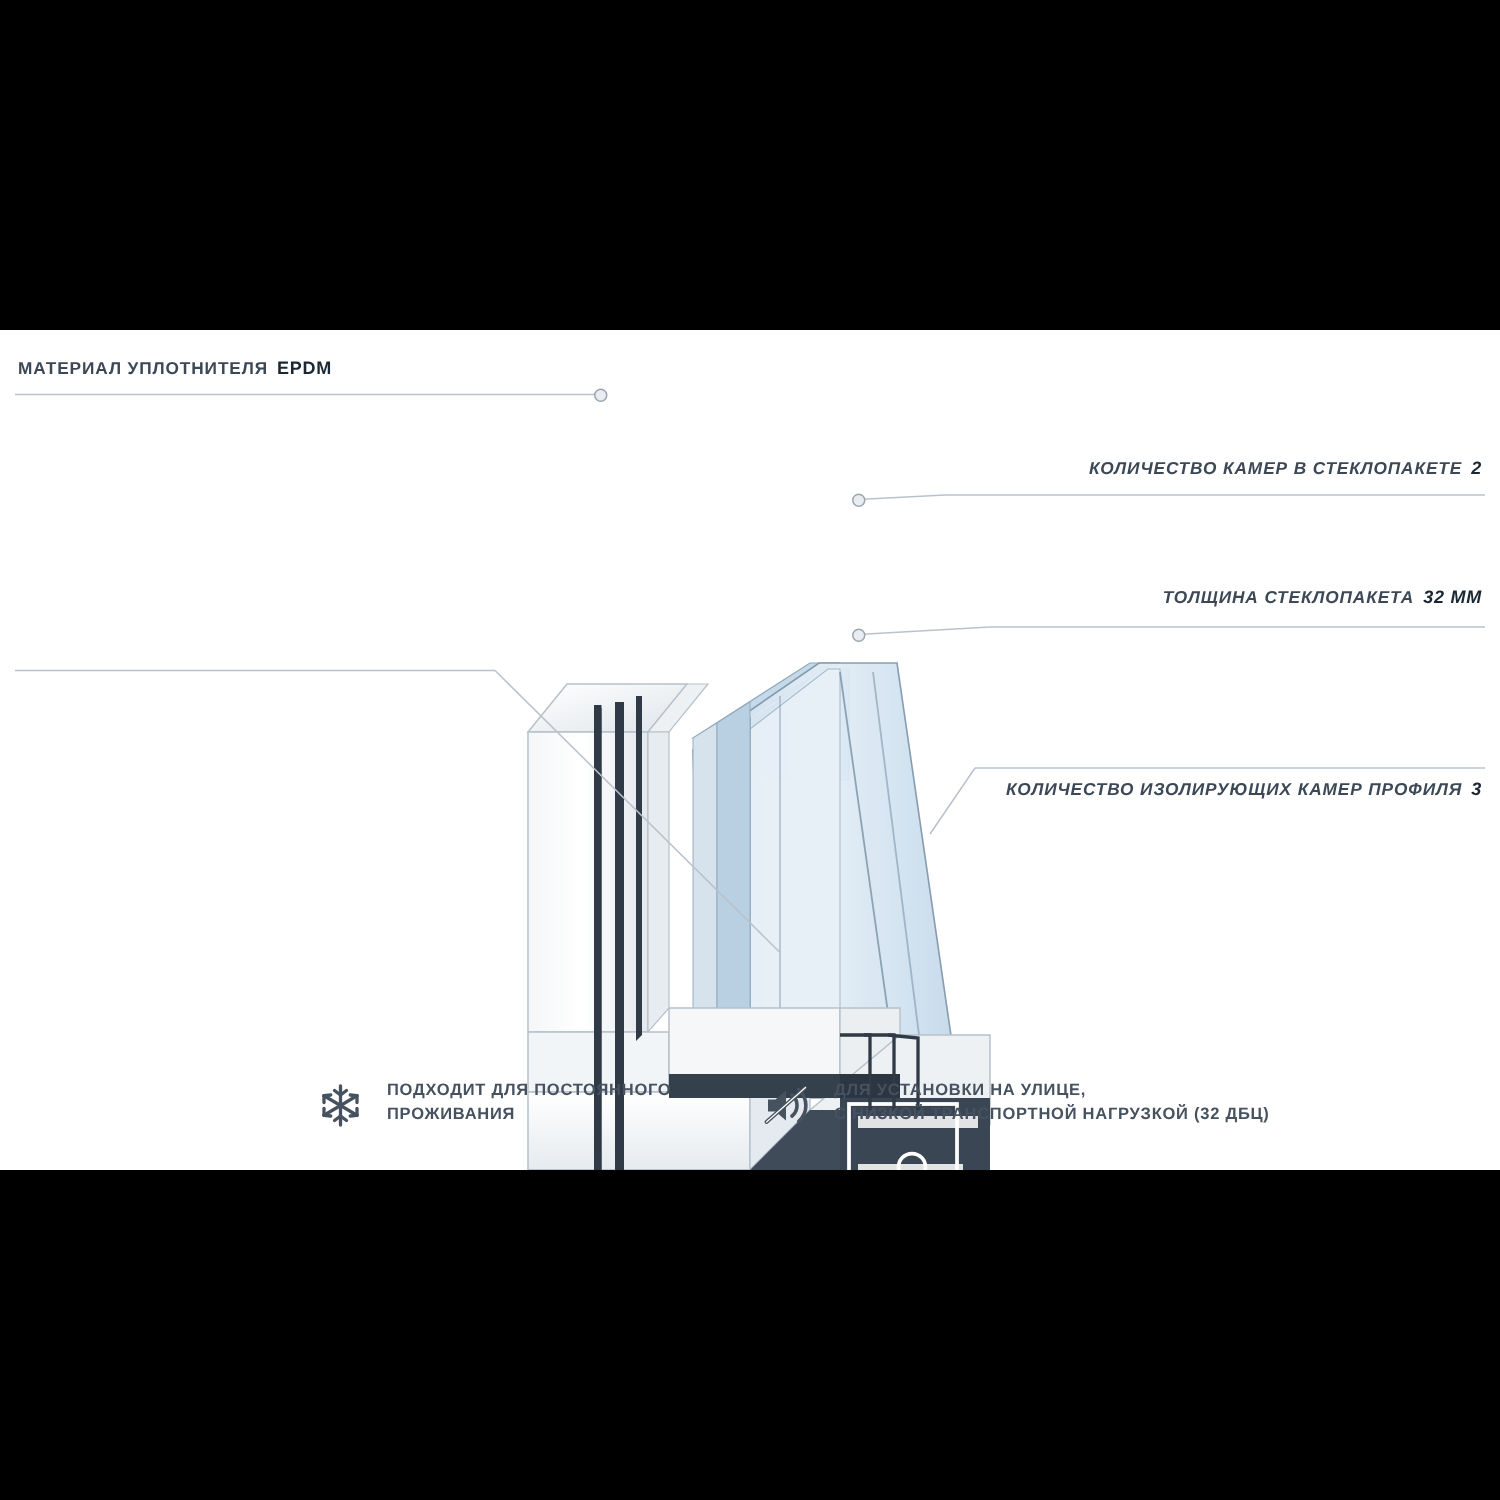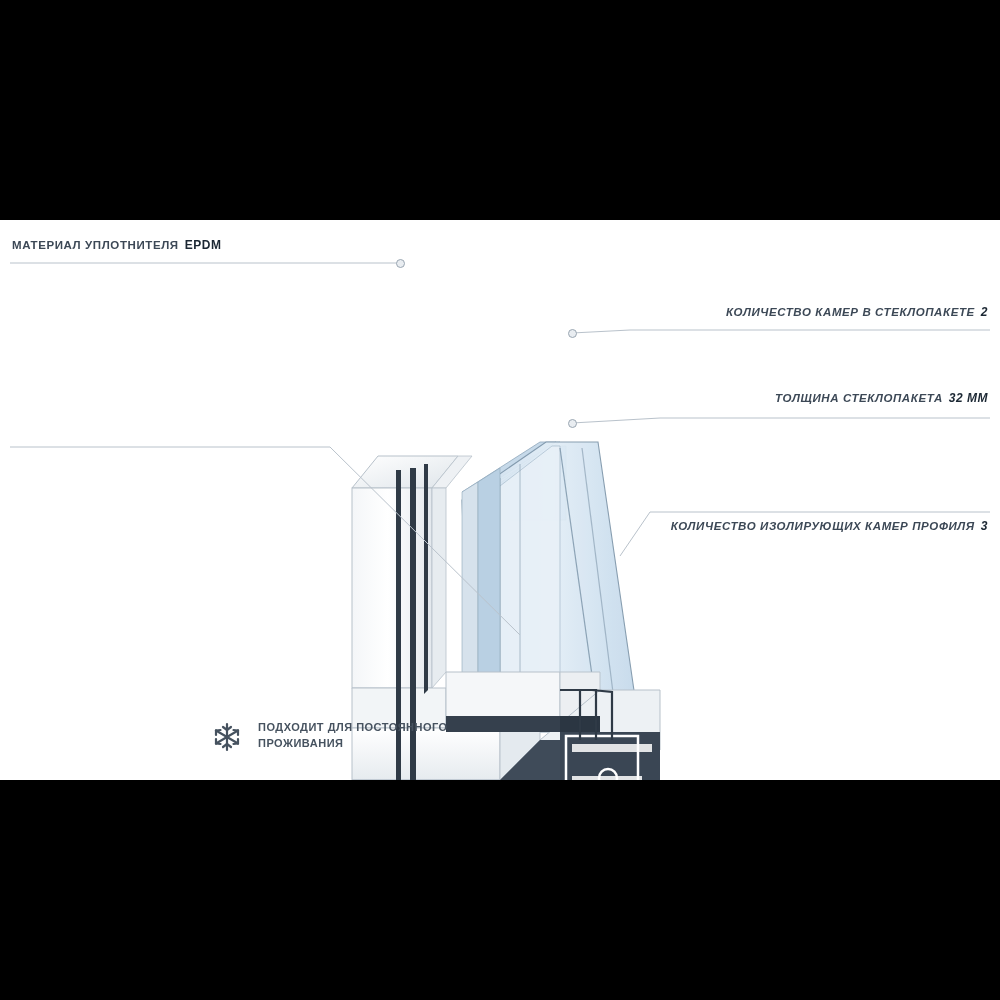--- a/index.html
+++ b/index.html
@@ -244,15 +244,30 @@
           <line x1="5" y1="22.5" x2="5" y2="18"></line>
             <line x1="5" y1="22.5" x2="9.5" y2="23"></line>
         </svg>
       </span>
       <span class="ftext">
         <span>ПОДХОДИТ ДЛЯ ПОСТОЯННОГО</span><br>
         <span>ПРОЖИВАНИЯ</span>
       </span>
     </div>
 
+    <div class="feature" style="left:508px;top:500px;">
+      <span class="ficon">
+        <svg width="34" height="30" viewBox="0 0 34 30" fill="none">
+          <path d="M4 11 h5 l7 -6 v20 l-7 -6 H4 z" fill="#46525f"></path>
+          <path d="M20 8 a9 9 0 0 1 0 14" stroke="#46525f" stroke-width="2.4" fill="none" stroke-linecap="round"></path>
+          <path d="M24.5 4.5 a14 14 0 0 1 0 21" stroke="#46525f" stroke-width="2.4" fill="none" stroke-linecap="round"></path>
+          <line x1="3" y1="26" x2="29" y2="3" stroke="#46525f" stroke-width="2.6" stroke-linecap="round"></line>
+          <line x1="3" y1="26" x2="29" y2="3" stroke="#ffffff" stroke-width="0.8" stroke-linecap="round"></line>
+        </svg>
+      </span>
+      <span class="ftext">
+        <span>ДЛЯ УСТАНОВКИ НА УЛИЦЕ,</span><br>
+        <span>С НИЗКОЙ ТРАНСПОРТНОЙ НАГРУЗКОЙ (32 ДБЦ)</span>
+      </span>
+    </div>
 
   </div>
 </div>
 
 </body></html>

